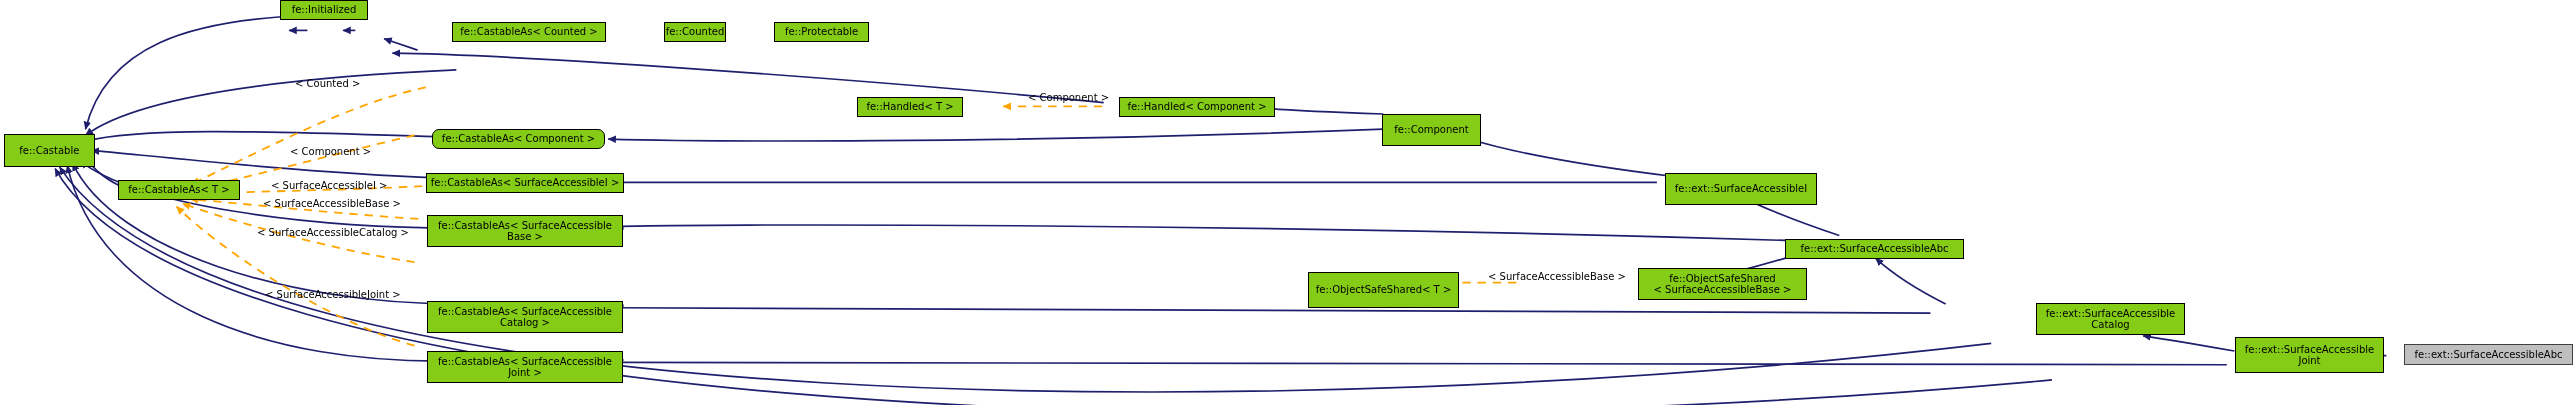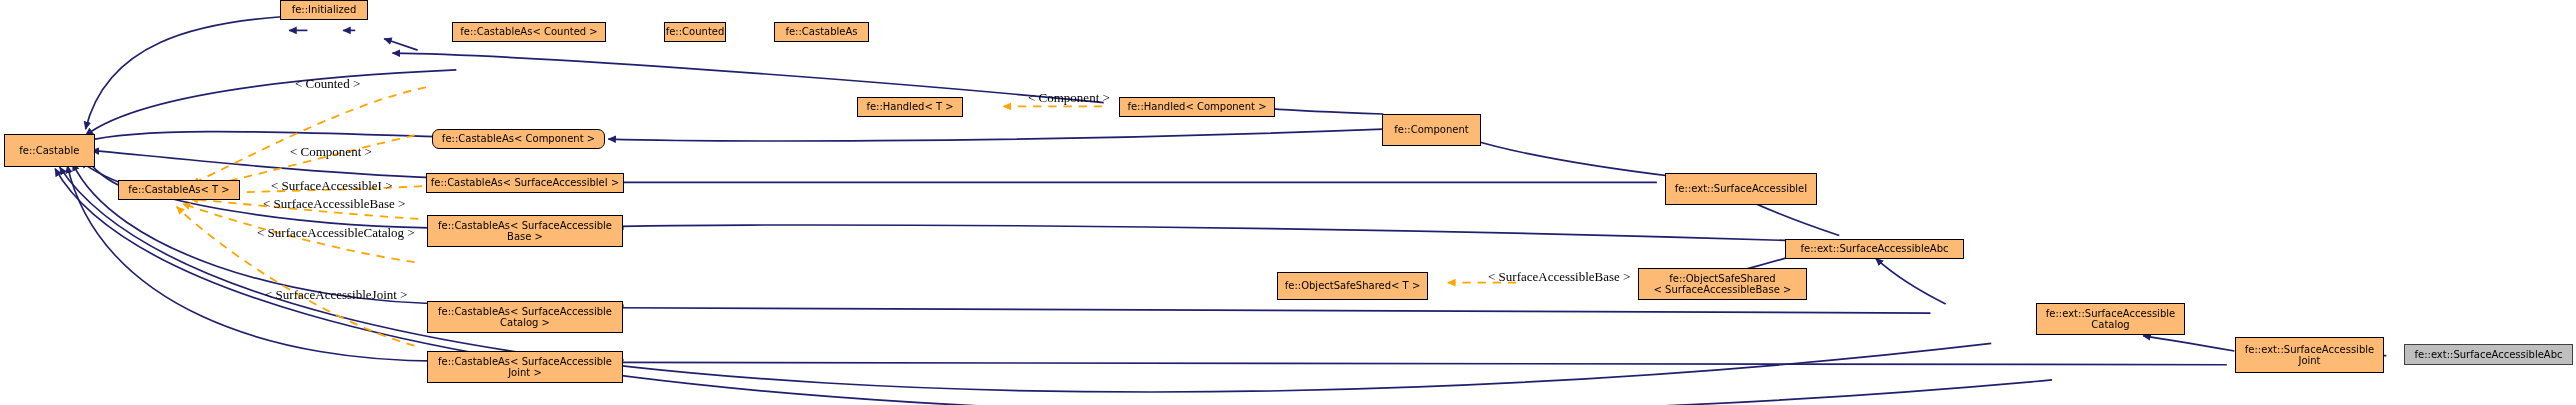--- a/index.html
+++ b/index.html
@@ -21,45 +21,44 @@
     position: absolute;
     left: 0;
     top: 0;
     width: 2576px;
     height: 405px;
   }
   .node {
     position: absolute;
     box-sizing: border-box;
     border: 0.8px solid #000000;
-    background: #fdba74;
+    background: #84cc16;
     color: #000000;
     font-size: 10px;
     line-height: 11.4px;
     display: flex;
     align-items: center;
     justify-content: center;
     text-align: center;
     white-space: pre-line;
     z-index: 5;
     letter-spacing: 0px;
   }
   .node.highlight {
     background: #bfbfbf;
     border: 0.8px solid #404040;
   }
   .edge-label {
     position: absolute;
-    font-size: 13px;
+    font-size: 10px;
     line-height: 10.6px;
     color: #000000;
     background: transparent;
     white-space: nowrap;
     z-index: 6;
-    font-family: Liberation Serif, serif;
   }
 </style>
 </head>
 <body>
 
 <div id="diagram-root">
 
   <svg id="edge-layer" viewBox="0 0 3389 533" xmlns="http://www.w3.org/2000/svg">
     <defs>
       <marker id="arrow-inherit" markerWidth="11" markerHeight="11" refX="10" refY="5.5" orient="auto" markerUnits="userSpaceOnUse">
@@ -142,34 +141,34 @@
 
       <path d="M 1995,372 L 1905,372"></path>
     </g>
   </svg>
 
   <div class="node" style="left:3.8px;  top:134px; width:91px;  height:33px;"><span>fe::Castable</span></div>
   <div class="node" style="left:280px;top:0px;   width:88px;  height:20px;"><span>fe::Initialized</span></div>
   <div class="node" style="left:118px;top:180px; width:122px;  height:20px;"><span>fe::CastableAs&lt; T &gt;</span></div>
   <div class="node" style="left:452px;top:22px;  width:154px;  height:20px;"><span>fe::CastableAs&lt; Counted &gt;</span></div>
   <div class="node" style="left:664px;top:22px;  width:62px;  height:20px;"><span>fe::Counted</span></div>
-  <div class="node" style="left:774px;top:22px; width:95px;  height:20px;"><span>fe::CastableAs</span></div>
+  <div class="node" style="left:774px;top:22px; width:95px;  height:20px;"><span>fe::Protectable</span></div>
   <div class="node" style="left:857px;top:97px;width:106px;  height:20px;"><span>fe::Handled&lt; T &gt;</span></div>
   <div class="node" style="left:1119px;top:97px;width:156px;  height:20px;"><span>fe::Handled&lt; Component &gt;</span></div>
   <div class="node" style="left:1382px;top:114px;width:99px;  height:32px;"><span>fe::Component</span></div>
   <div class="node" style="left:432px;top:129px; width:173px;  height:20px;border-radius:7px;"><span>fe::CastableAs&lt; Component &gt;</span></div>
   <div class="node" style="left:426px;top:173px; width:198px;  height:20px;"><span>fe::CastableAs&lt; SurfaceAccessibleI &gt;</span></div>
   <div class="node" style="left:427px;top:215px; width:196px;  height:32px;"><span>fe::CastableAs&lt; SurfaceAccessible
 Base &gt;</span></div>
   <div class="node" style="left:427px;top:301px; width:196px;  height:32px;"><span>fe::CastableAs&lt; SurfaceAccessible
 Catalog &gt;</span></div>
   <div class="node" style="left:427px;top:351px; width:196px;  height:32px;"><span>fe::CastableAs&lt; SurfaceAccessible
 Joint &gt;</span></div>
   <div class="node" style="left:1665px;top:173px;width:152px;  height:32px;"><span>fe::ext::SurfaceAccessibleI</span></div>
-  <div class="node" style="left:1277px;top:272px;width:151px;  height:28px;"><span>fe::ObjectSafeShared&lt; T &gt;</span></div>
+  <div class="node" style="left:1308px;top:272px;width:151px;  height:36px;"><span>fe::ObjectSafeShared&lt; T &gt;</span></div>
   <div class="node" style="left:1638px;top:268px;width:169px;  height:32px;"><span>fe::ObjectSafeShared
 &lt; SurfaceAccessibleBase &gt;</span></div>
   <div class="node" style="left:1785px;top:239px;width:179px;  height:20px;"><span>fe::ext::SurfaceAccessibleAbc</span></div>
   <div class="node" style="left:2036px;top:303px;width:149px;  height:32px;"><span>fe::ext::SurfaceAccessible
 Catalog</span></div>
   <div class="node" style="left:2235px;top:337px;width:149px;  height:36px;"><span>fe::ext::SurfaceAccessible
 Joint</span></div>
   <div class="node highlight" style="left:2404px;top:344px;width:169px; height:21px;"><span>fe::ext::SurfaceAccessibleAbc</span></div>
 
   <div class="edge-label" style="left:295px; top:79px;">&lt; Counted &gt;</div>

